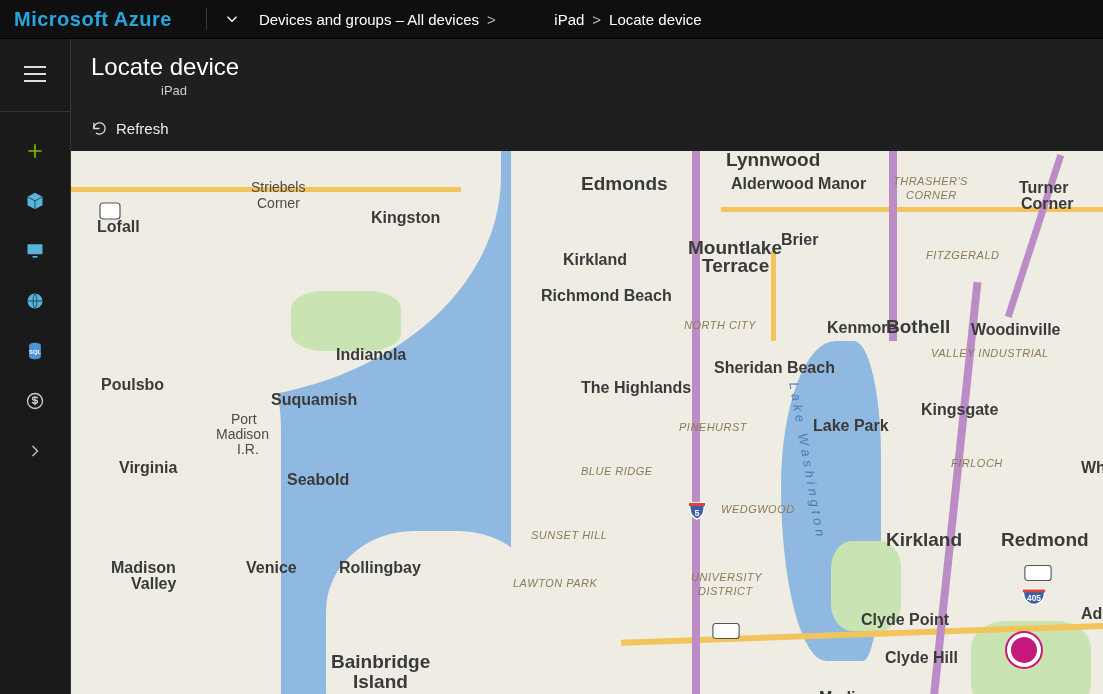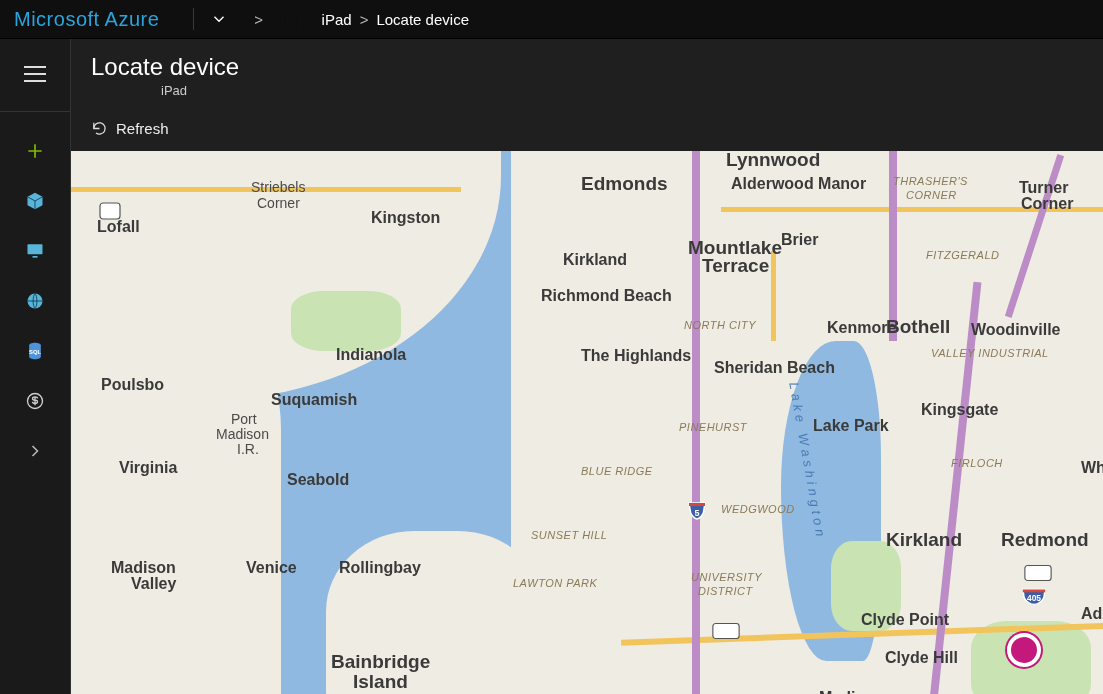--- a/index.html
+++ b/index.html
@@ -1,17 +1,17 @@
 <!DOCTYPE html>
 <html><head>
 <meta charset="utf-8">
 <style>
   html,body{margin:0;padding:0;width:1103px;height:694px;overflow:hidden;font-family:"Segoe UI",Arial,sans-serif;background:#1a1a1a;color:#fff}
   .topbar{height:38px;background:#0f0f10;display:flex;align-items:center;padding:0 14px;font-size:15px;border-bottom:1px solid #000}
-  .brand{color:#29a5de;font-size:20px;font-weight:400;letter-spacing:.5px;margin-right:18px}
+  .brand{color:#29a5de;font-size:20px;font-weight:700;letter-spacing:.5px;margin-right:18px}
   .vsep{width:1px;height:22px;background:#3a3a3a;margin:0 16px}
   .chev{width:18px;height:18px;stroke:#fff;stroke-width:1.8;fill:none;margin-right:18px}
   .crumb-sep{color:#bbb;margin:0 8px}
   .crumb{color:#fff;white-space:nowrap}
   .crumb.obscured{background:#0f0f10;border-radius:2px;padding:0 4px;color:#0f0f10}
 
   .shell{display:flex;height:656px}
   .leftnav{width:70px;background:#1a1a1a;border-right:1px solid #333;display:flex;flex-direction:column;align-items:center}
   .hamburger{margin:22px 0 24px 0;cursor:pointer}
   .hamburger div{width:22px;height:2px;background:#ddd;margin:5px 0}
@@ -61,20 +61,21 @@
 </style>
 </head>
 <body>
 
 <div class="topbar">
   <span class="brand">Microsoft Azure</span>
   <span class="vsep"></span>
   <svg class="chev" viewBox="0 0 24 24">
       <polyline points="6 9 12 15 18 9"></polyline>
     </svg>
+  <span class="crumb">Devices and groups – All devices</span>
   <span class="crumb-sep">&gt;</span>
   <span class="crumb obscured">████</span>
   <span class="crumb">iPad</span>
   <span class="crumb-sep">&gt;</span>
   <span class="crumb">Locate device</span>
 </div>
 
 <div class="shell">
 
   <div class="leftnav">
@@ -193,21 +194,21 @@
         <div class="lbl city city-big" style="left: 617px; top: 86px;">Mountlake</div>
         <div class="lbl city city-big" style="left: 631px; top: 104px;">Terrace</div>
         <div class="lbl city city-big" style="left: 815px; top: 165px;">Bothell</div>
         <div class="lbl city city-big" style="left: 815px; top: 378px;">Kirkland</div>
         <div class="lbl city city-big" style="left: 930px; top: 378px;">Redmond</div>
         <div class="lbl city city-big" style="left: 260px; top: 500px;">Bainbridge</div>
         <div class="lbl city city-big" style="left: 282px; top: 520px;">Island</div>
         <div class="lbl city" style="left: 300px; top: 58px;">Kingston</div>
         <div class="lbl city" style="left: 492px; top: 100px;">Kirkland</div>
         <div class="lbl city" style="left: 470px; top: 136px;">Richmond Beach</div>
-        <div class="lbl city" style="left: 510px; top: 196px;">The Highlands</div>
+        <div class="lbl city" style="left: 510px; top: 228px;">The Highlands</div>
         <div class="lbl city" style="left: 710px; top: 80px;">Brier</div>
         <div class="lbl city" style="left: 660px; top: 24px;">Alderwood Manor</div>
         <div class="lbl city" style="left: 756px; top: 168px;">Kenmore</div>
         <div class="lbl city" style="left: 900px; top: 170px;">Woodinville</div>
         <div class="lbl city" style="left: 850px; top: 250px;">Kingsgate</div>
         <div class="lbl city" style="left: 948px; top: 28px;">Turner</div>
         <div class="lbl city" style="left: 950px; top: 44px;">Corner</div>
         <div class="lbl city" style="left: 643px; top: 208px;">Sheridan Beach</div>
         <div class="lbl city" style="left: 742px; top: 266px;">Lake Park</div>
         <div class="lbl city" style="left: 265px; top: 195px;">Indianola</div>

